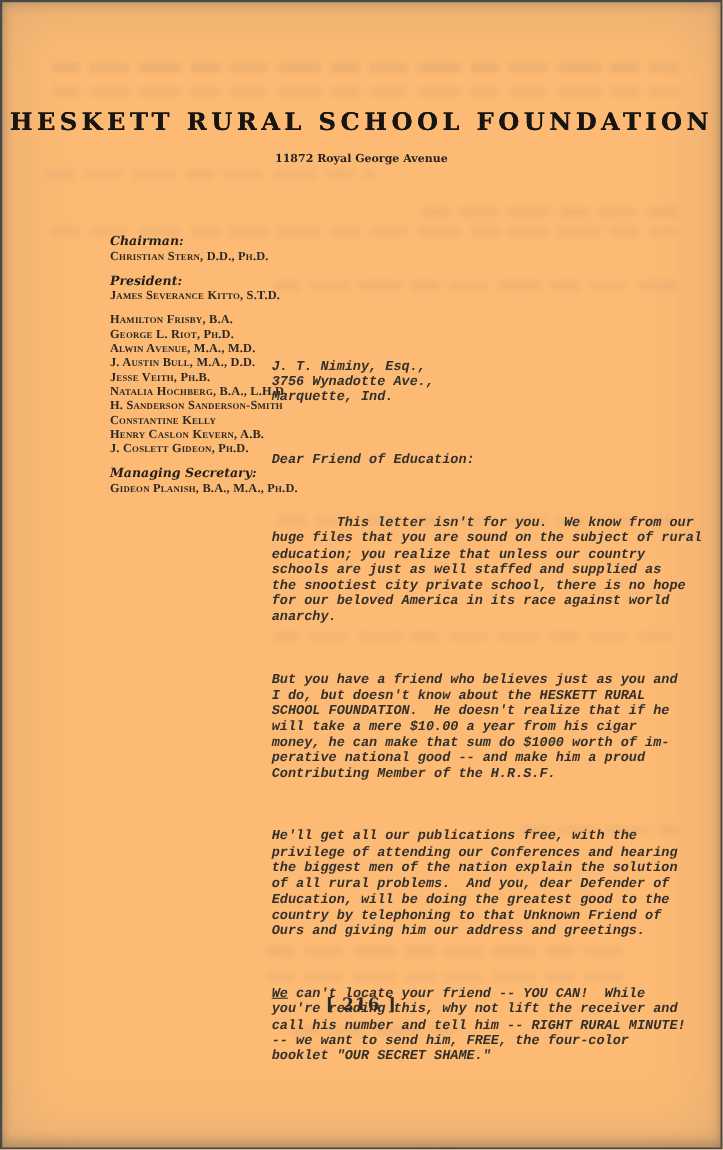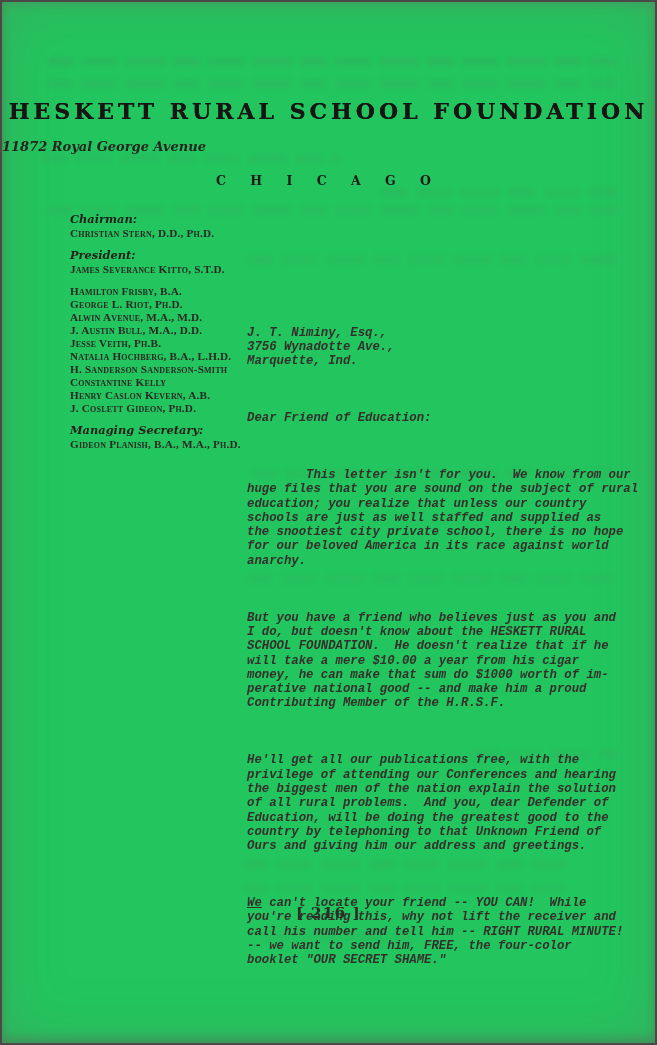--- a/index.html
+++ b/index.html
@@ -1,19 +1,19 @@
 <!DOCTYPE html>
 <html><head>
 <meta charset="utf-8">
 <style>
   html,body{margin:0;padding:0;}
   .scan{
     position:relative;
     width:657px;height:1045px;
-    background:#22c55e;
+    background:#fdba74;
     overflow:hidden;
     box-sizing:border-box;
     border:2px solid #4a4947;
     box-shadow:inset 0 0 60px rgba(120,115,105,.25), inset 0 -6px 10px rgba(90,88,84,.35), inset 0 4px 8px rgba(110,108,104,.25);
     font-family:"DejaVu Serif", serif;
     color:#26241f;
   }
   
   .ghost{
     position:absolute;height:9px;border-radius:4px;
@@ -25,34 +25,35 @@
   .hdr-title{
     position:absolute;top:96px;left:0;width:100%;
     text-align:center;
     font-weight:bold;font-size:22px;letter-spacing:4px;
     color:#161513;
     text-shadow:0 0 .6px #161513;
     white-space:nowrap;
   }
   .hdr-address{
     position:absolute;top:137px;left:0;width:100%;
-    font-style:italic;font-weight:bold;font-size:13px;
+    text-align:center;
+    font-weight:bold;font-size:10px;
     color:#26241f;
   }
   .hdr-city{
     position:absolute;top:171px;left:0;width:100%;
     text-align:center;
     font-weight:bold;font-size:12.5px;letter-spacing:10px;
     color:#1c1b18;
   }
   .officers{
     position:absolute;left:68px;top:211px;width:168px;
     font-size:10.6px;line-height:13px;
   }
-  .officer-group{margin-bottom:9px;}
+  .officer-group{margin-bottom:9px;margin-left:30px;}
   .officer-heading{
     font-style:italic;font-weight:bold;font-size:11.4px;
     margin-bottom:1px;color:#221f1b;
   }
   .officer-name{
     font-variant:small-caps;font-weight:bold;font-size:11.2px;
     letter-spacing:.2px;color:#2a2824;white-space:nowrap;font-family:Liberation Serif, serif;
   }
   .letter{
     position:absolute;left:233px;top:295px;width:400px;
@@ -84,21 +85,20 @@
   <div class="ghost" style="top:253px;left:245px;width:370px;opacity:.15;"></div>
   <div class="ghost" style="top:467px;left:250px;width:360px;opacity:.13;"></div>
   <div class="ghost" style="top:572px;left:245px;width:365px;opacity:.12;"></div>
   <div class="ghost" style="top:748px;left:470px;width:145px;opacity:.14;"></div>
   <div class="ghost" style="top:858px;left:240px;width:330px;opacity:.16;"></div>
   <div class="ghost" style="top:882px;left:240px;width:330px;opacity:.13;"></div>
   <div class="ghost" style="top:930px;left:262px;width:150px;opacity:.14;"></div>
 
   <div class="hdr-title">HESKETT RURAL SCHOOL FOUNDATION</div>
   <div class="hdr-address">11872 Royal George Avenue</div>
-  <div class="hdr-city">C H I C A G O</div>
 
   <div class="officers">
     <div class="officer-group">
       <div class="officer-heading">Chairman:</div>
       <div class="officer-name">Christian Stern, D.D., Ph.D.</div>
     </div>
     <div class="officer-group">
       <div class="officer-heading">President:</div>
       <div class="officer-name">James Severance Kitto, S.T.D.</div>
     </div>

